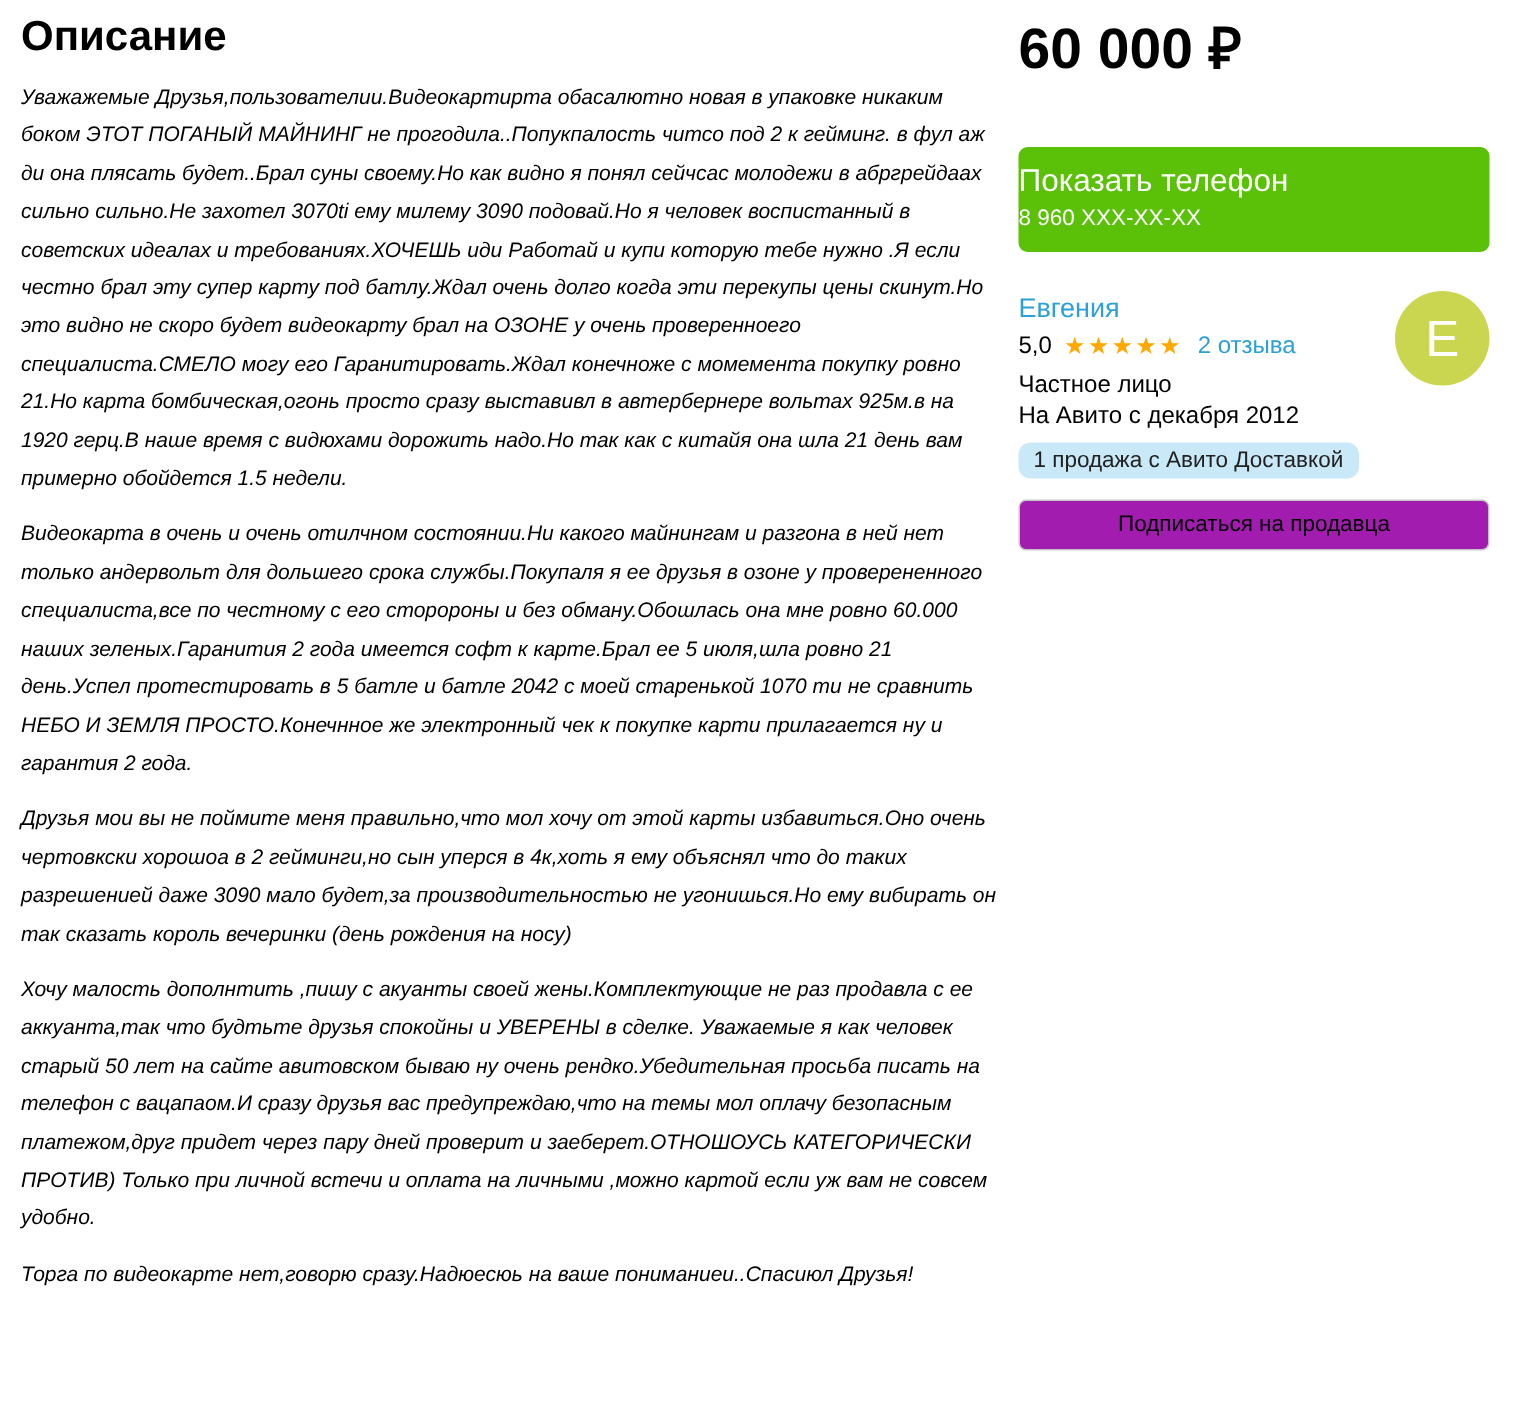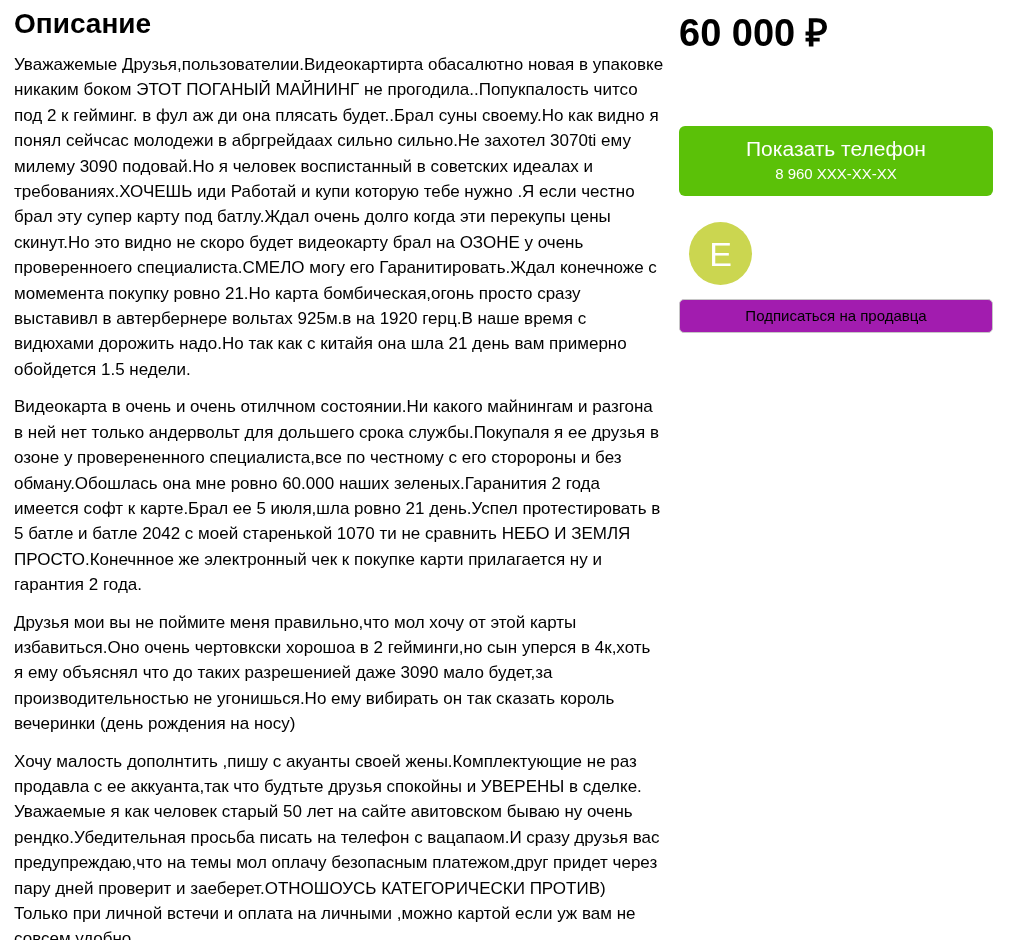--- a/index.html
+++ b/index.html
@@ -4,28 +4,28 @@
 <style>
   html, body { margin:0; padding:0; }
   body {
     width:1011px; height:940px; overflow:hidden;
     background:#ffffff; color:#000;
     font-family:"Liberation Sans", sans-serif;
   }
   .page { display:flex; padding-left:14px; box-sizing:border-box; }
   .left { flex:none; width:650px; }
   .left h1 { font-size:28px; font-weight:700; margin:8px 0 3px 0; }
-  .left p { font-size:17px; line-height:25.4px; margin:12px 0 4px 0; }
+  .left p { font-size:14px; line-height:25.4px; margin:12px 0 4px 0;font-style:italic; }
   .right { flex:none; width:314px; margin-left:15px; }
   .price { font-size:38px; font-weight:700; margin-top:14px; line-height:38px; }
   .phone-btn {
-    display:block; width:100%; margin-top:74px;
+    display:block; width:100%; margin-top:46px;
     background:var(--accent-green,#5bc108); color:#ffffff;
     border:none; border-radius:6px; padding:10px 0 12px 0;
-    font-family:inherit; cursor:pointer; text-align:center;
+    font-family:inherit; cursor:pointer; text-align:left;
   }
   .phone-btn-label { display:block; font-size:21px; line-height:26px; }
   .phone-btn-number { display:block; font-size:15px; line-height:20px; margin-top:2px; }
   .seller { margin-top:26px; display:flex; justify-content:space-between; align-items:flex-start; }
   .seller-info { min-width:0; }
   .seller-name {
     display:inline-block; color:var(--link-blue,#2da0d6);
     font-size:18px; line-height:23px; text-decoration:none;
     margin-bottom:4px; cursor:pointer;
   }
@@ -69,20 +69,31 @@
 
   <div class="right">
     <div class="price">60 000 ₽</div>
 
     <button class="phone-btn">
       <span class="phone-btn-label">Показать телефон</span>
       <span class="phone-btn-number">8 960 XXX-XX-XX</span>
     </button>
 
     <div class="seller">
+      <div class="seller-info">
+        <a class="seller-name">Евгения</a>
+        <div class="rating-row">
+          <span class="rating-value">5,0</span>
+          <span class="stars">★★★★★</span>
+          <a class="reviews">2 отзыва</a>
+        </div>
+        <div class="seller-type">Частное лицо</div>
+        <div class="seller-since">На Авито с декабря 2012</div>
+        <div class="badge">1 продажа с Авито Доставкой</div>
+      </div>
       <div class="avatar">
         <span>E</span>
       </div>
     </div>
 
     <button class="subscribe-btn">Подписаться на продавца</button>
   </div>
 
 </div>
 

